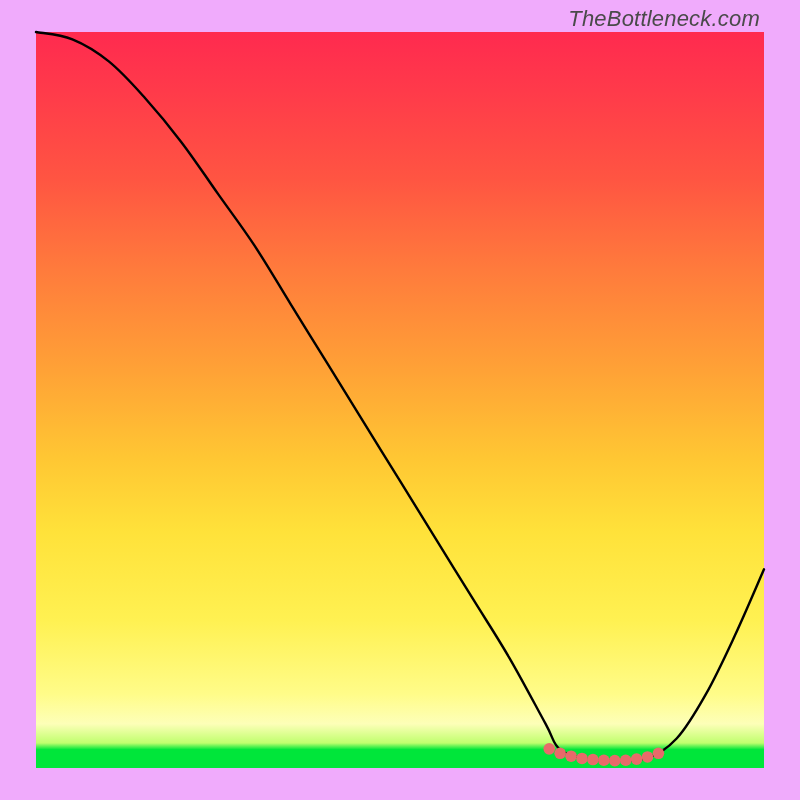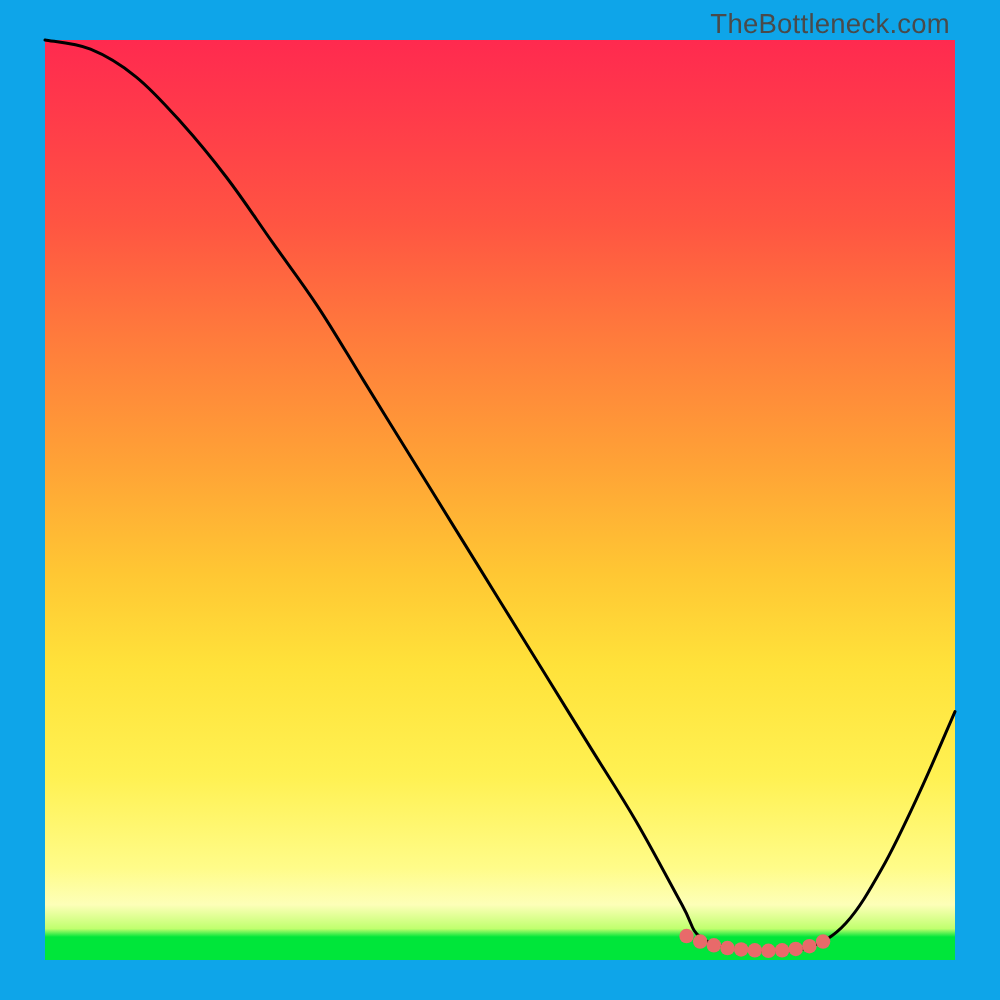--- a/index.html
+++ b/index.html
@@ -8,21 +8,22 @@
     width: 800px;
     height: 800px;
     background: #000;
     overflow: hidden;
     font-family: Arial, Helvetica, sans-serif;
   }
   .frame {
     width: 800px;
     height: 800px;
     position: relative;
-    background: #0ea5e9;
+    background: #f0abfc;
+    font-style: italic;
   }
   .plot-area {
     position: absolute;
     left: 36px;
     top: 32px;
     width: 728px;
     height: 736px;
     
     background: linear-gradient(
       to bottom,

